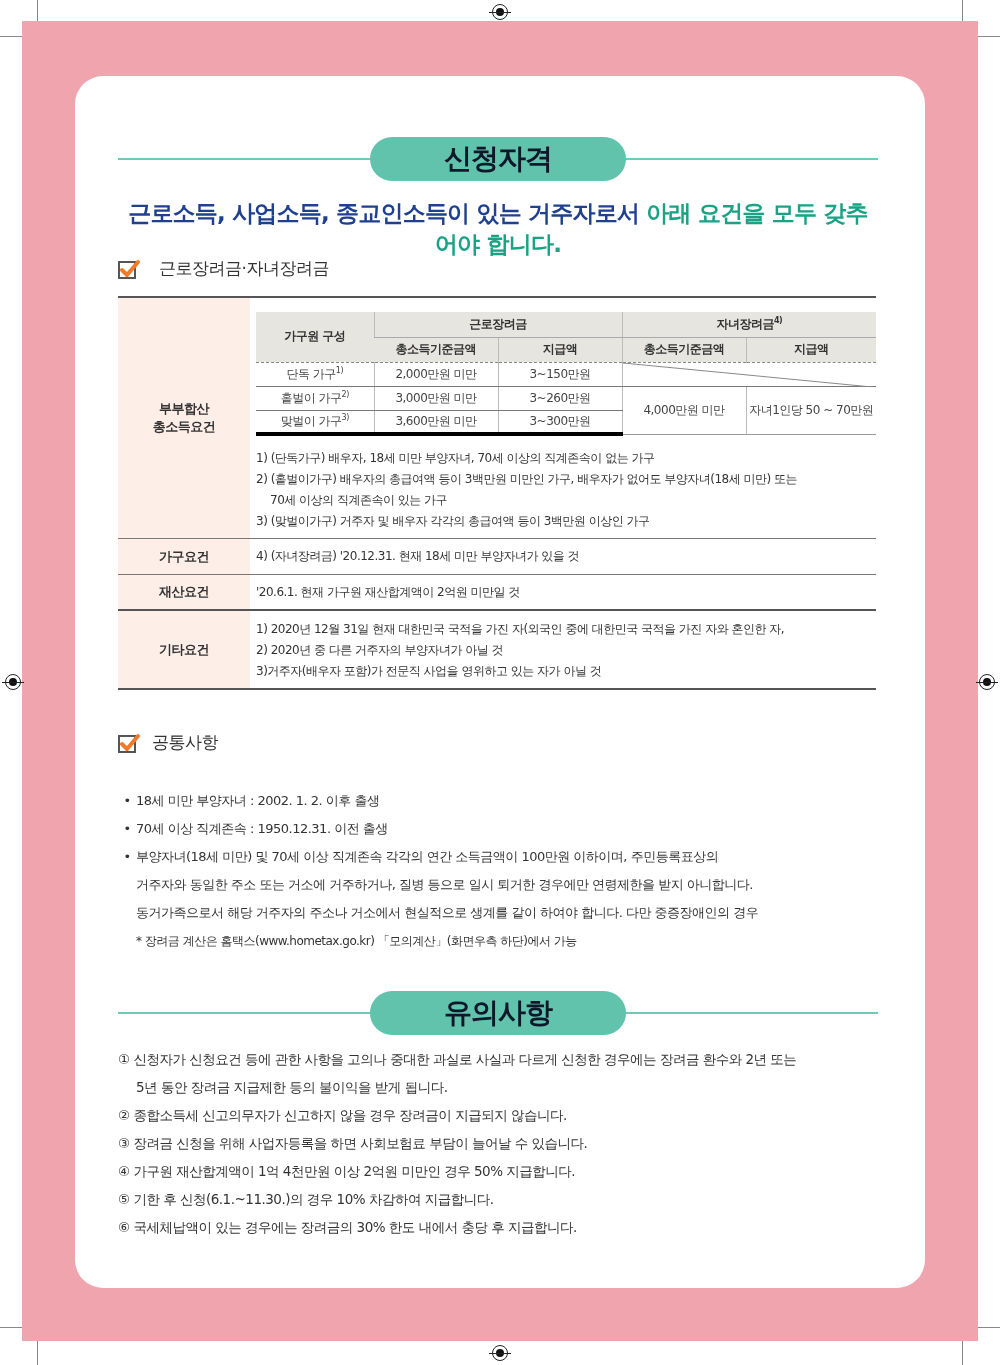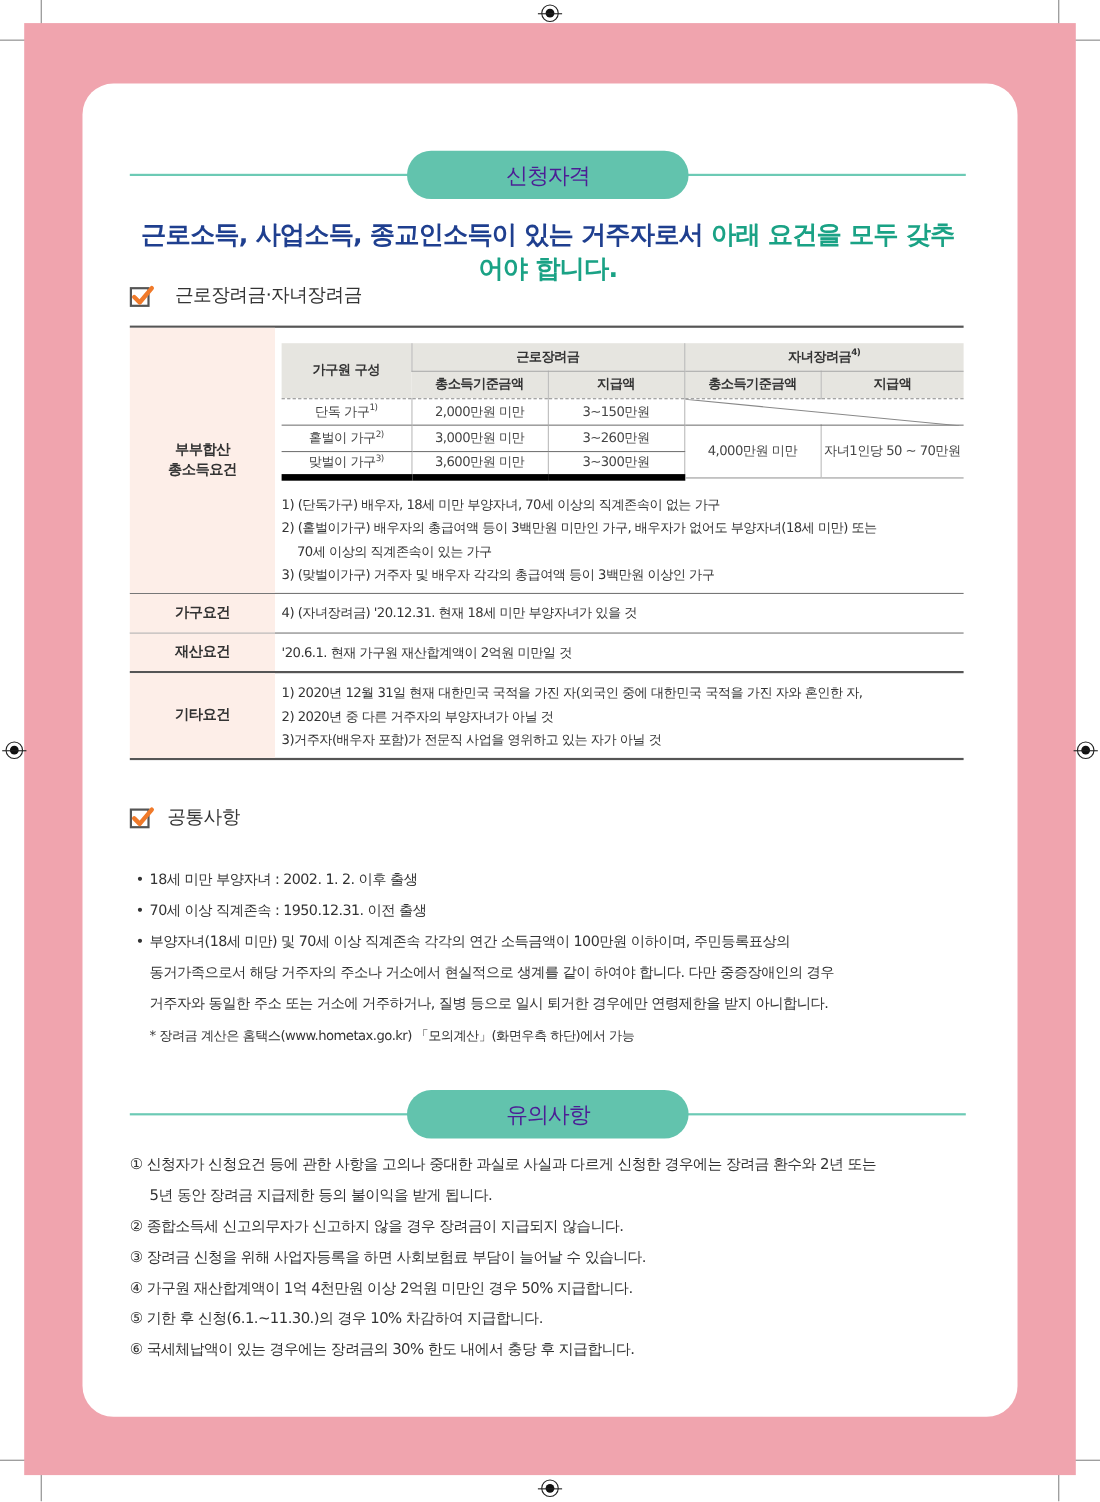--- a/index.html
+++ b/index.html
@@ -21,21 +21,21 @@
   .reg-mark::before { content: ""; position: absolute; left: 3px; top: 3px; width: 8px; height: 8px;
     border-radius: 50%; background: #111; }
   .reg-mark::after { content: ""; position: absolute; left: -4px; top: 7px; width: 22px; height: 1px; background: #222; }
   .crop-line { position: absolute; background: #888; }
 
   
   .section-header { position: absolute; left: 118px; width: 760px; height: 44px; }
   .section-header .rule { position: absolute; left: 0; right: 0; top: 21px; height: 2px; background: #6ccab5; }
   .section-header .pill {
     position: absolute; left: 252px; top: 0; width: 256px; height: 44px; border-radius: 22px;
-    background: #62c3ad; color: #4c1d95; font-weight: normal; font-size: 20px;
+    background: #62c3ad; color: #0f172a; font-weight: bold; font-size: 28px;
     display: flex; align-items: center; justify-content: center; letter-spacing: -1px;
   }
 
   .headline {
     position: absolute; left: 118px; top: 198px; width: 760px; text-align: center;
     font-size: 23px; font-weight: bold; letter-spacing: -0.8px;
   }
   .headline .blue { color: #1f3f8f; }
   .headline .green { color: #1aa285; }
 
@@ -59,21 +59,21 @@
 
   
   .amount-table { border-collapse: collapse; width: 620px; margin-top: 14px; font-size: 12px; letter-spacing: -0.5px; }
   .amount-table th { background: #e6e5e0; font-weight: bold; color: #333; height: 25px; font-size: 12px; }
   .amount-table td { text-align: center; height: 24px; color: #444; }
   .amount-table th, .amount-table td { border-left: 1px solid #bbb; }
   .amount-table tr > *:first-child { border-left: none; }
   .amount-table .hdr-row1 th { border-bottom: 1px solid #aaa; }
   .amount-table .hdr-row2 th { border-bottom: 1px dashed #888; }
   .amount-table .data-row td { border-bottom: 1px solid #777; }
-  .amount-table .data-row.last td { border-bottom: 6px solid #000000; }
+  .amount-table .data-row.last td { border-bottom: 4px solid #000000; }
   .amount-table sup { font-size: 8px; vertical-align: super; }
   .diag-cell { position: relative; }
   .diag-cell svg { position: absolute; left: 0; top: 0; }
 
   .notes-block { padding: 12px 0 6px 0; }
 
   
   .bullets { position: absolute; left: 118px; top: 787px; width: 760px; font-size: 13px; color: #333; letter-spacing: -0.5px; }
   .bullets .b { display: flex; line-height: 28px; }
   .bullets .dot { width: 18px; flex: none; text-align: center; }
@@ -220,22 +220,22 @@
       <span>18세 미만 부양자녀 : 2002. 1. 2. 이후 출생</span>
     </div>
   <div class="b">
       <span class="dot">•</span>
       <span>70세 이상 직계존속 : 1950.12.31. 이전 출생</span>
     </div>
   <div class="b">
       <span class="dot">•</span>
       <span>부양자녀(18세 미만) 및 70세 이상 직계존속 각각의 연간 소득금액이 100만원 이하이며, 주민등록표상의</span>
     </div>
+  <div class="cont">거주자와 동일한 주소 또는 거소에 거주하거나, 질병 등으로 일시 퇴거한 경우에만 연령제한을 받지 아니합니다.</div>
   <div class="cont">동거가족으로서 해당 거주자의 주소나 거소에서 현실적으로 생계를 같이 하여야 합니다. 다만 중증장애인의 경우</div>
-  <div class="cont">거주자와 동일한 주소 또는 거소에 거주하거나, 질병 등으로 일시 퇴거한 경우에만 연령제한을 받지 아니합니다.</div>
   <div class="note">* 장려금 계산은 홈택스(www.hometax.go.kr) 「모의계산」(화면우측 하단)에서 가능</div>
 </div>
 
 <div class="section-header" style="top:991px;">
   <div class="rule"></div>
   <div class="pill">유의사항</div>
 </div>
 
 <div class="cautions">
   <div class="c">① 신청자가 신청요건 등에 관한 사항을 고의나 중대한 과실로 사실과 다르게 신청한 경우에는 장려금 환수와 2년 또는</div>

